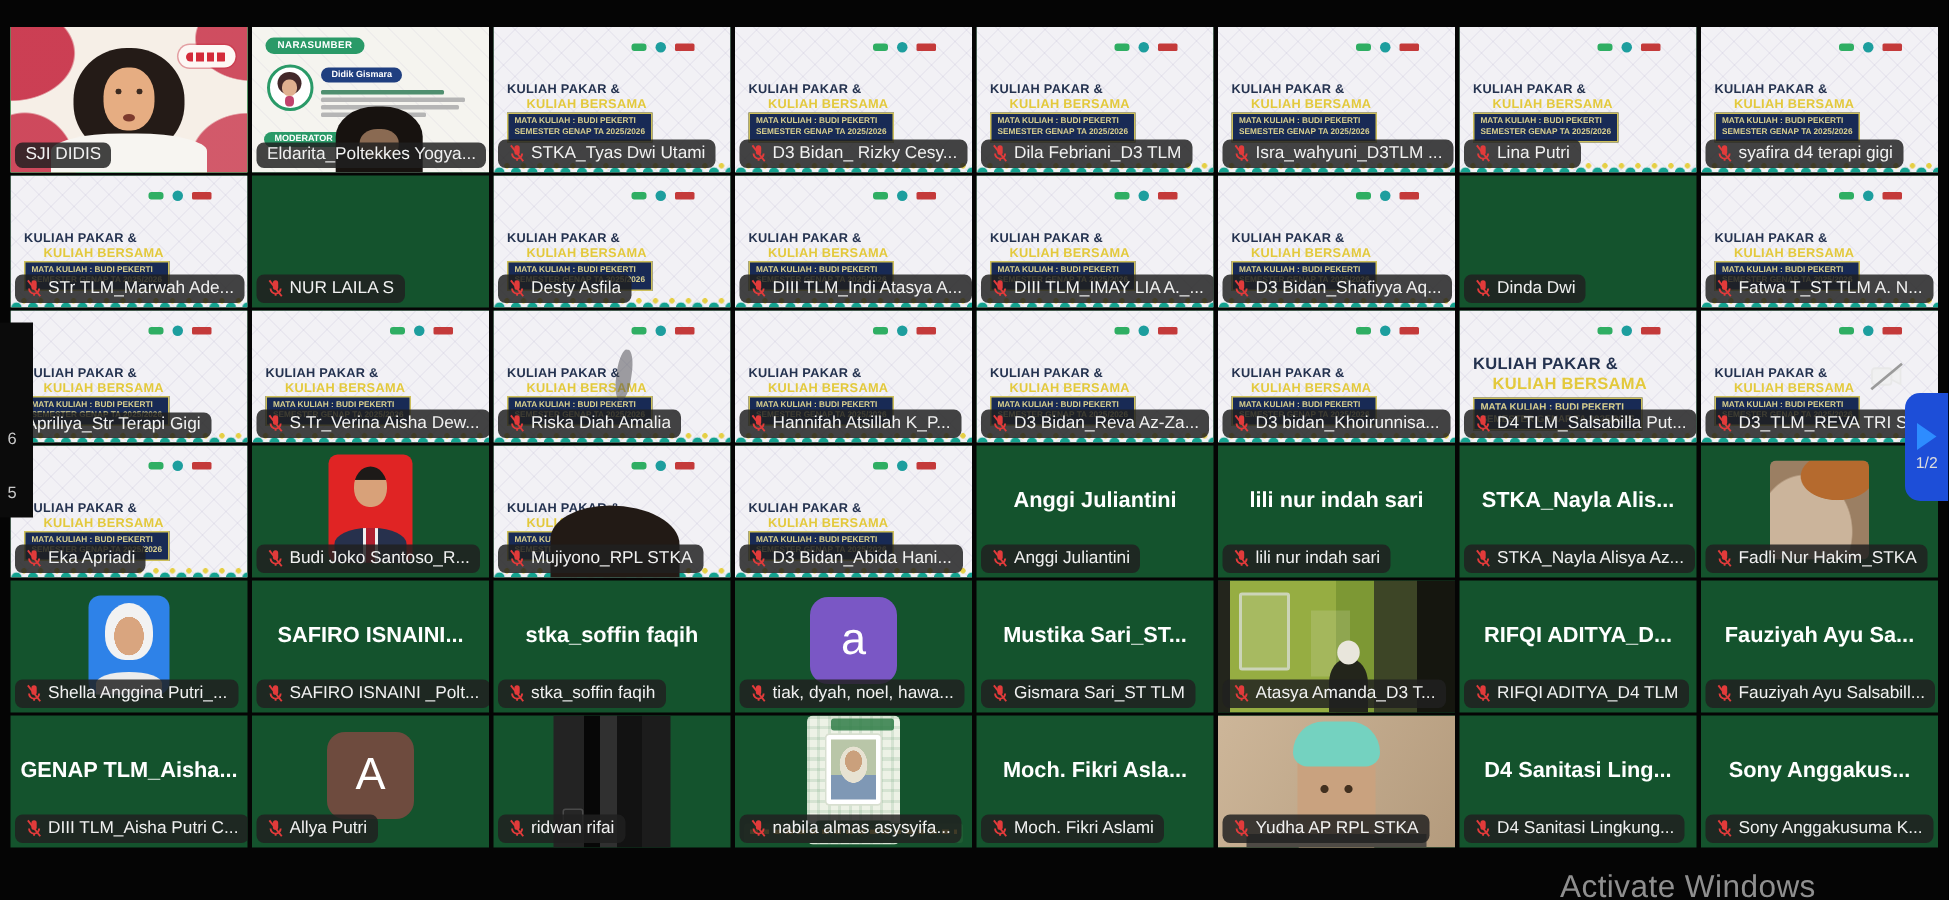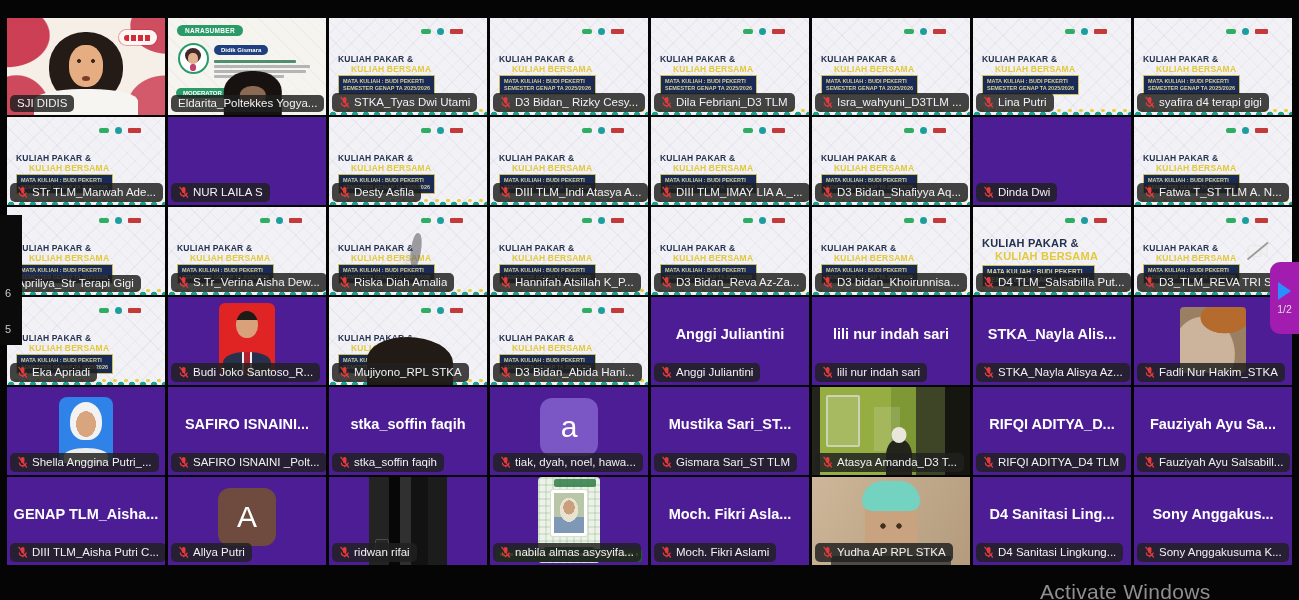--- a/index.html
+++ b/index.html
@@ -2,21 +2,21 @@
 <html><head>
 <meta charset="utf-8">
 <style>
   html,body{margin:0;padding:0;background:#000;}
   #screen{position:relative;width:1299px;height:600px;background:#050505;overflow:hidden;
           font-family:"Liberation Sans",sans-serif;}
   #grid{position:absolute;left:7px;top:18px;display:grid;
         grid-template-columns:repeat(8,158px);
         grid-template-rows:97px repeat(5,88px);
         gap:2px 3px;}
-  .tile{position:relative;background:#4c1d95;overflow:hidden;}
+  .tile{position:relative;background:#14532d;overflow:hidden;}
   .active-speaker{outline:2px solid #2dc757;outline-offset:-2px;}
 
   
   .label{position:absolute;left:3px;bottom:3px;display:flex;align-items:center;gap:4px;
          background:rgba(32,32,32,.84);border-radius:5px;padding:2px 7px 3px;max-width:148px;z-index:6;}
   .label-text{color:#f1f1f1;font-size:11.5px;white-space:nowrap;overflow:hidden;}
   .mic-icon{width:11px;height:14px;flex:0 0 auto;}
   .mic-icon svg{width:11px;height:14px;display:block;}
 
   
@@ -182,21 +182,21 @@
        background:#23251b;border-radius:46% 46% 0 0;}
   .type-video-room .pc-b::before{content:"";position:absolute;top:-12px;left:50%;transform:translateX(-50%);
        width:15px;height:16px;background:#e9e6dc;border-radius:50%;}
 
   
   .side-strip{position:absolute;left:0;top:215px;width:22px;height:130px;background:#0b0b0b;z-index:9;}
   .side-digit{position:absolute;left:5px;color:#c9c9c9;font-size:11px;}
   .side-digit.d1{top:72px;}
   .side-digit.d2{top:108px;}
 
-  .pager{position:absolute;right:0;top:262px;width:29px;height:72px;background:#a21caf;
+  .pager{position:absolute;right:0;top:262px;width:29px;height:72px;background:#1d4ed8;
          border-radius:10px 0 0 10px;z-index:9;display:flex;flex-direction:column;
          align-items:center;justify-content:center;gap:3px;cursor:pointer;}
   .pager-arrow{width:0;height:0;border-top:9px solid transparent;border-bottom:9px solid transparent;
          border-left:13px solid #2d8cff;}
   .pager-text{color:#ddd;font-size:10.5px;white-space:nowrap;}
 
   .watermark{position:absolute;left:1040px;top:580px;color:#8f8f8f;font-size:21px;letter-spacing:.3px;z-index:9;}
 </style>
 </head>
 <body>

